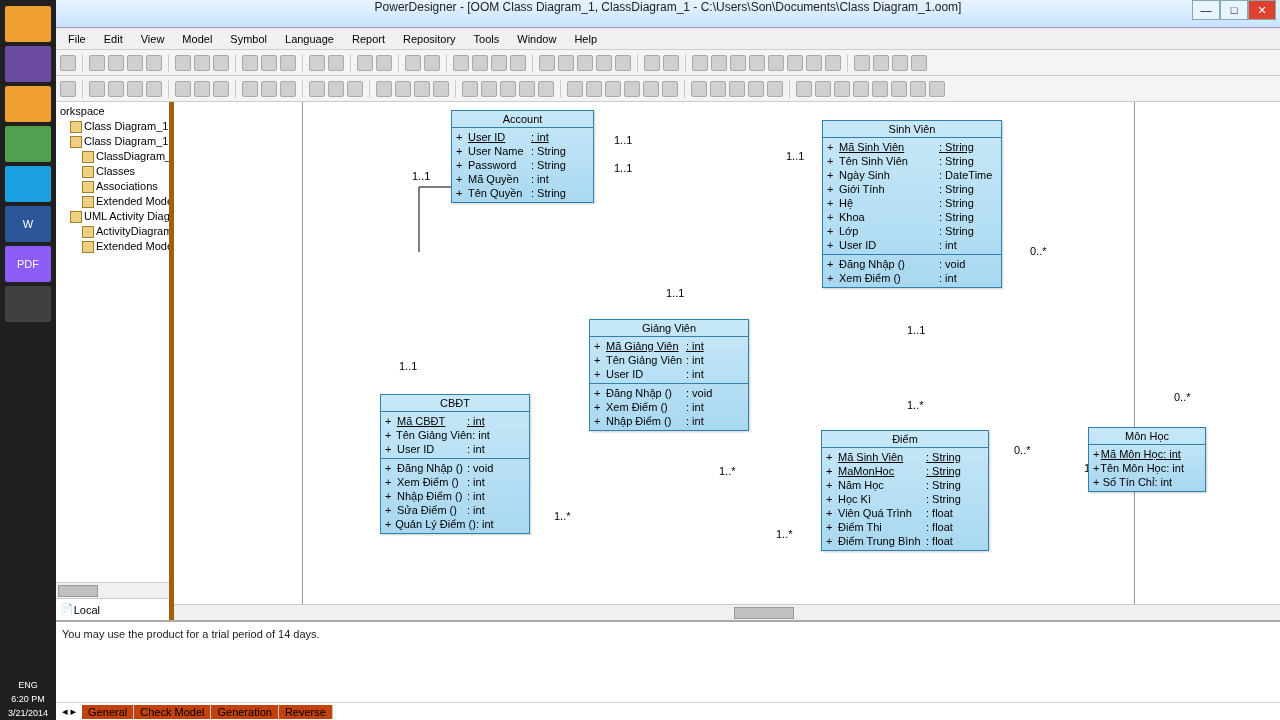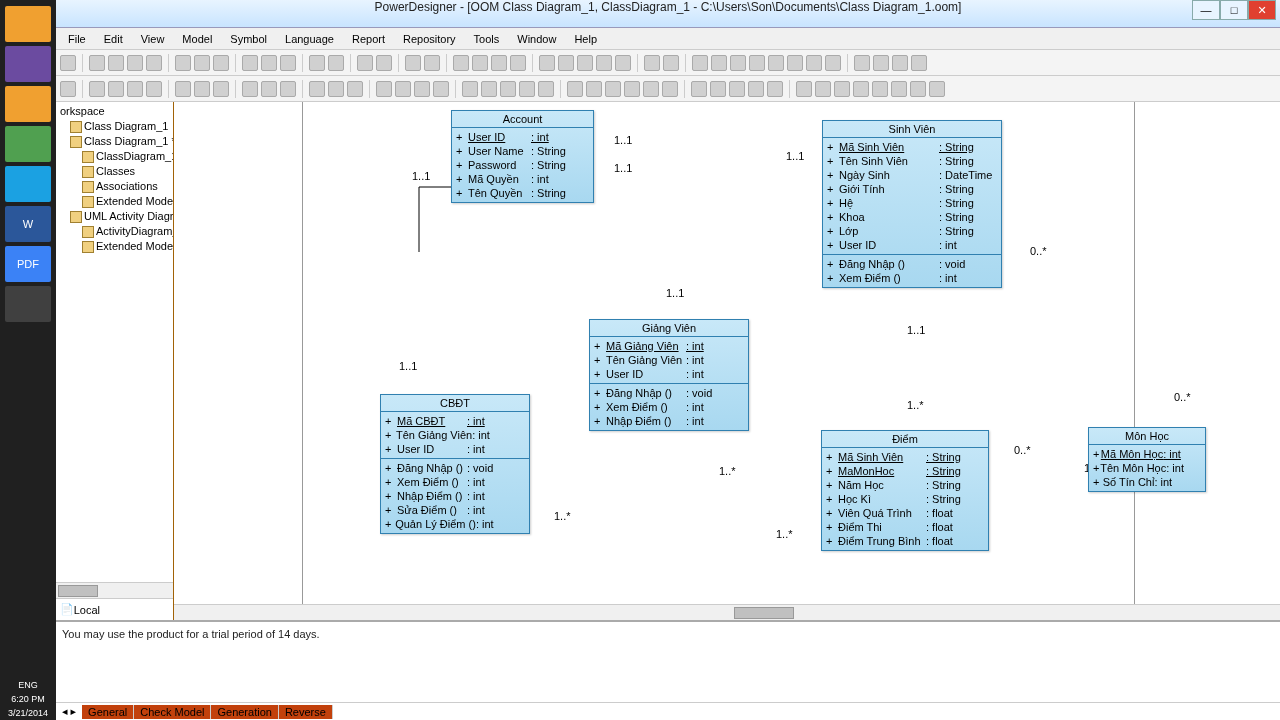--- a/index.html
+++ b/index.html
@@ -2,39 +2,39 @@
 <html><head>
 <meta charset="utf-8">
 <style>
 *{box-sizing:border-box;margin:0;padding:0;font-family:Tahoma,Arial,sans-serif;font-size:11px}
 body{width:1280px;height:720px;overflow:hidden;background:#fff;display:flex}
 .taskbar{width:56px;background:#202020;display:flex;flex-direction:column;align-items:center;padding-top:4px;color:#fff;font-size:10px}
 .taskbar .tb-icon{width:46px;height:36px;margin:2px 0;display:flex;align-items:center;justify-content:center;border-radius:2px}
 .taskbar .tb-icon.orange{background:#f0a030}
 .taskbar .tb-icon.green{background:#50a050}
 .taskbar .tb-icon.blue{background:#2b579a}
-.taskbar .tb-icon.red{background:#3b82f6}
+.taskbar .tb-icon.red{background:#8b5cf6}
 .taskbar .tb-icon.dark{background:#404040}
 .taskbar .tb-icon.cyan{background:#1ba1e2}
 .taskbar .tb-icon.purple{background:#6b4ba0}
 .taskbar .spacer{flex:1}
 .taskbar .sys{font-size:9px;text-align:center;padding:2px 0}
 .main{flex:1;display:flex;flex-direction:column;height:720px}
 .titlebar{height:28px;background:linear-gradient(#e8f4ff,#c8e4ff);display:flex;align-items:flex-start;padding:0 4px;border-bottom:1px solid #99b;position:relative}
 .titlebar .title{position:absolute;left:0;right:0;text-align:center;font-size:12px;color:#222}
 .titlebar .wbtn{margin-left:auto;display:flex;gap:0}
 .titlebar .wbtn span{width:28px;height:20px;display:flex;align-items:center;justify-content:center;border:1px solid #8aa;background:#e8f4ff}
 .titlebar .wbtn .close{background:#e04030;color:#fff}
 .menubar{height:22px;background:#f0f0f0;border-bottom:1px solid #ccc;display:flex;align-items:center;padding:0 4px;gap:2px}
 .menubar span{padding:2px 8px}
 .toolbar{height:26px;background:#f4f4f4;border-bottom:1px solid #ccc;display:flex;align-items:center;padding:0 4px;gap:3px}
 .toolbar .sep{width:1px;height:18px;background:#ccc;margin:0 3px}
 .toolbar .ti{width:16px;height:16px;background:#d0d0d0;border:1px solid #aaa;border-radius:2px}
 .content{flex:1;display:flex;min-height:0}
-.sidebar{width:118px;border-right:1px solid #a16207;display:flex;flex-direction:column;background:#fff}
+.sidebar{width:118px;border-right:5px solid #a16207;display:flex;flex-direction:column;background:#fff}
 .tree{flex:1;overflow:hidden;padding:2px;font-size:11px;line-height:15px}
 .tree .node{white-space:nowrap;padding-left:2px}
 .tree .indent1{padding-left:12px}
 .tree .indent2{padding-left:24px}
 .tree .ic{display:inline-block;width:12px;height:12px;background:#e0c060;border:1px solid #a08030;vertical-align:middle;margin-right:2px}
 .tree .ic.folder{background:#f0d080}
 .localtab{height:22px;border-top:1px solid #ccc;display:flex;align-items:center;font-size:11px;padding:0 4px}
 .canvas{flex:1;position:relative;background:#fff;overflow:hidden}
 .canvas .margin-l{position:absolute;top:0;bottom:0;left:128px;width:1px;background:#999}
 .canvas .margin-r{position:absolute;top:0;bottom:0;left:960px;width:1px;background:#999}

